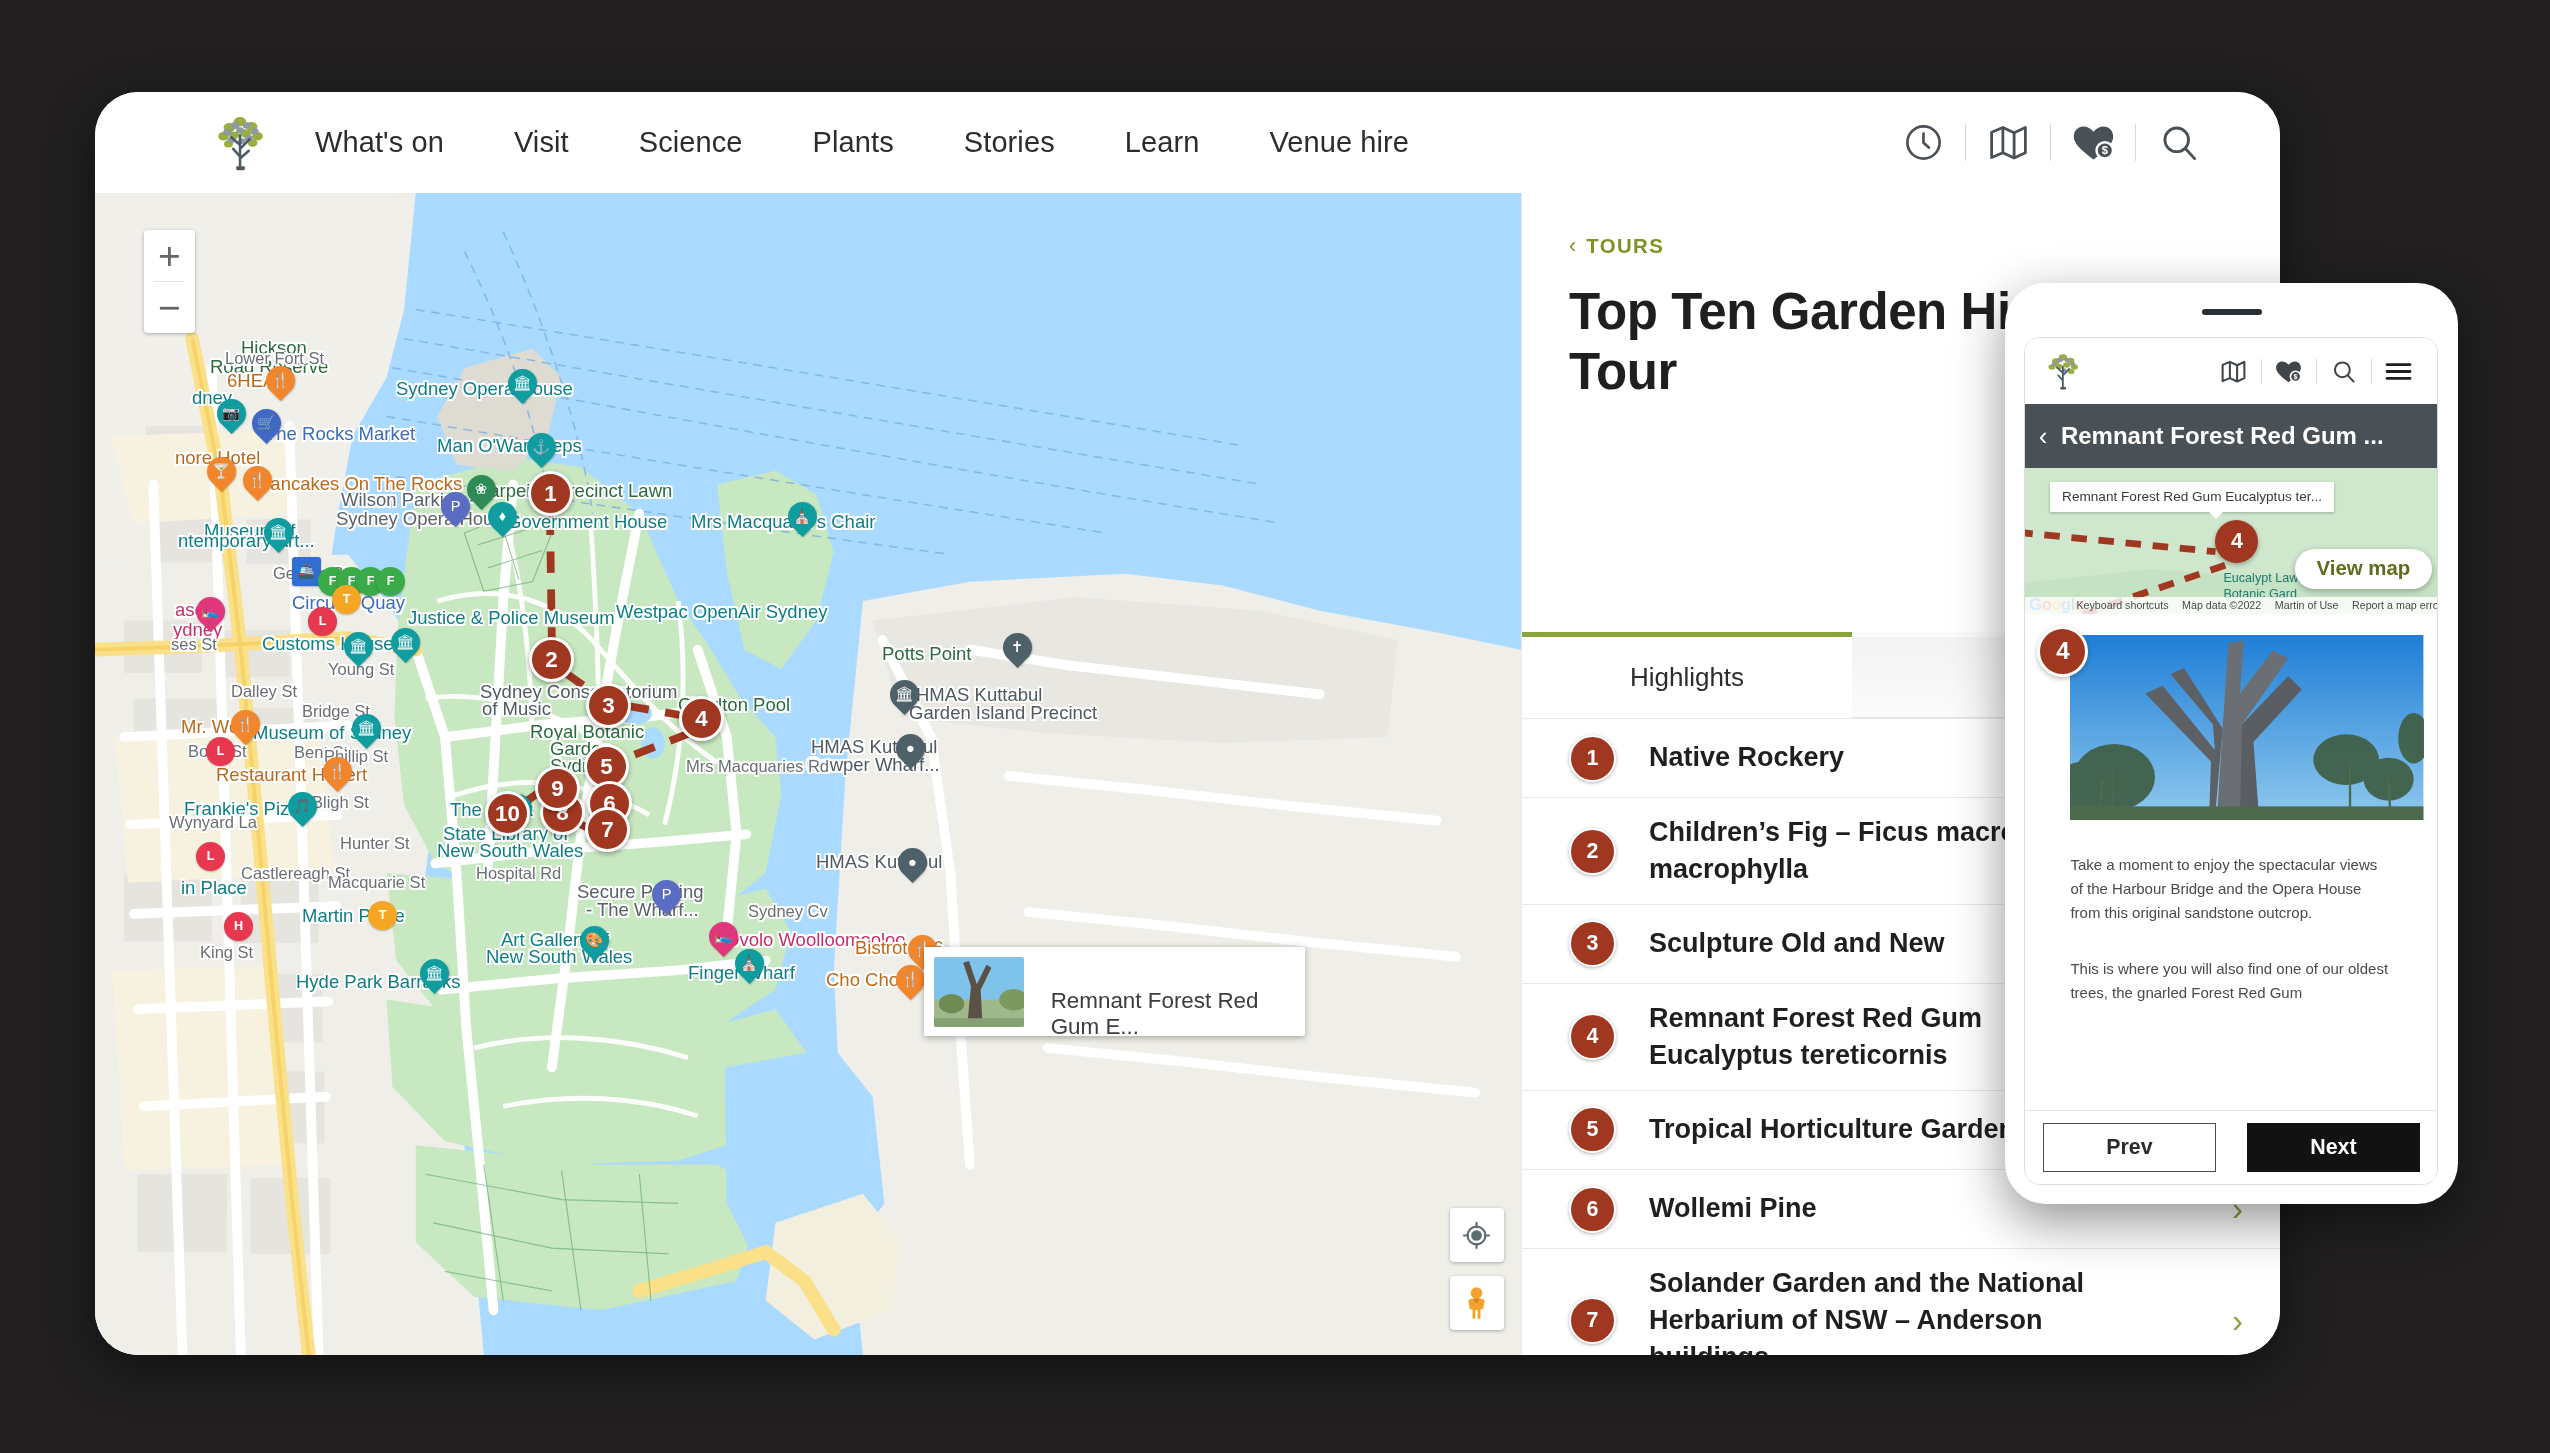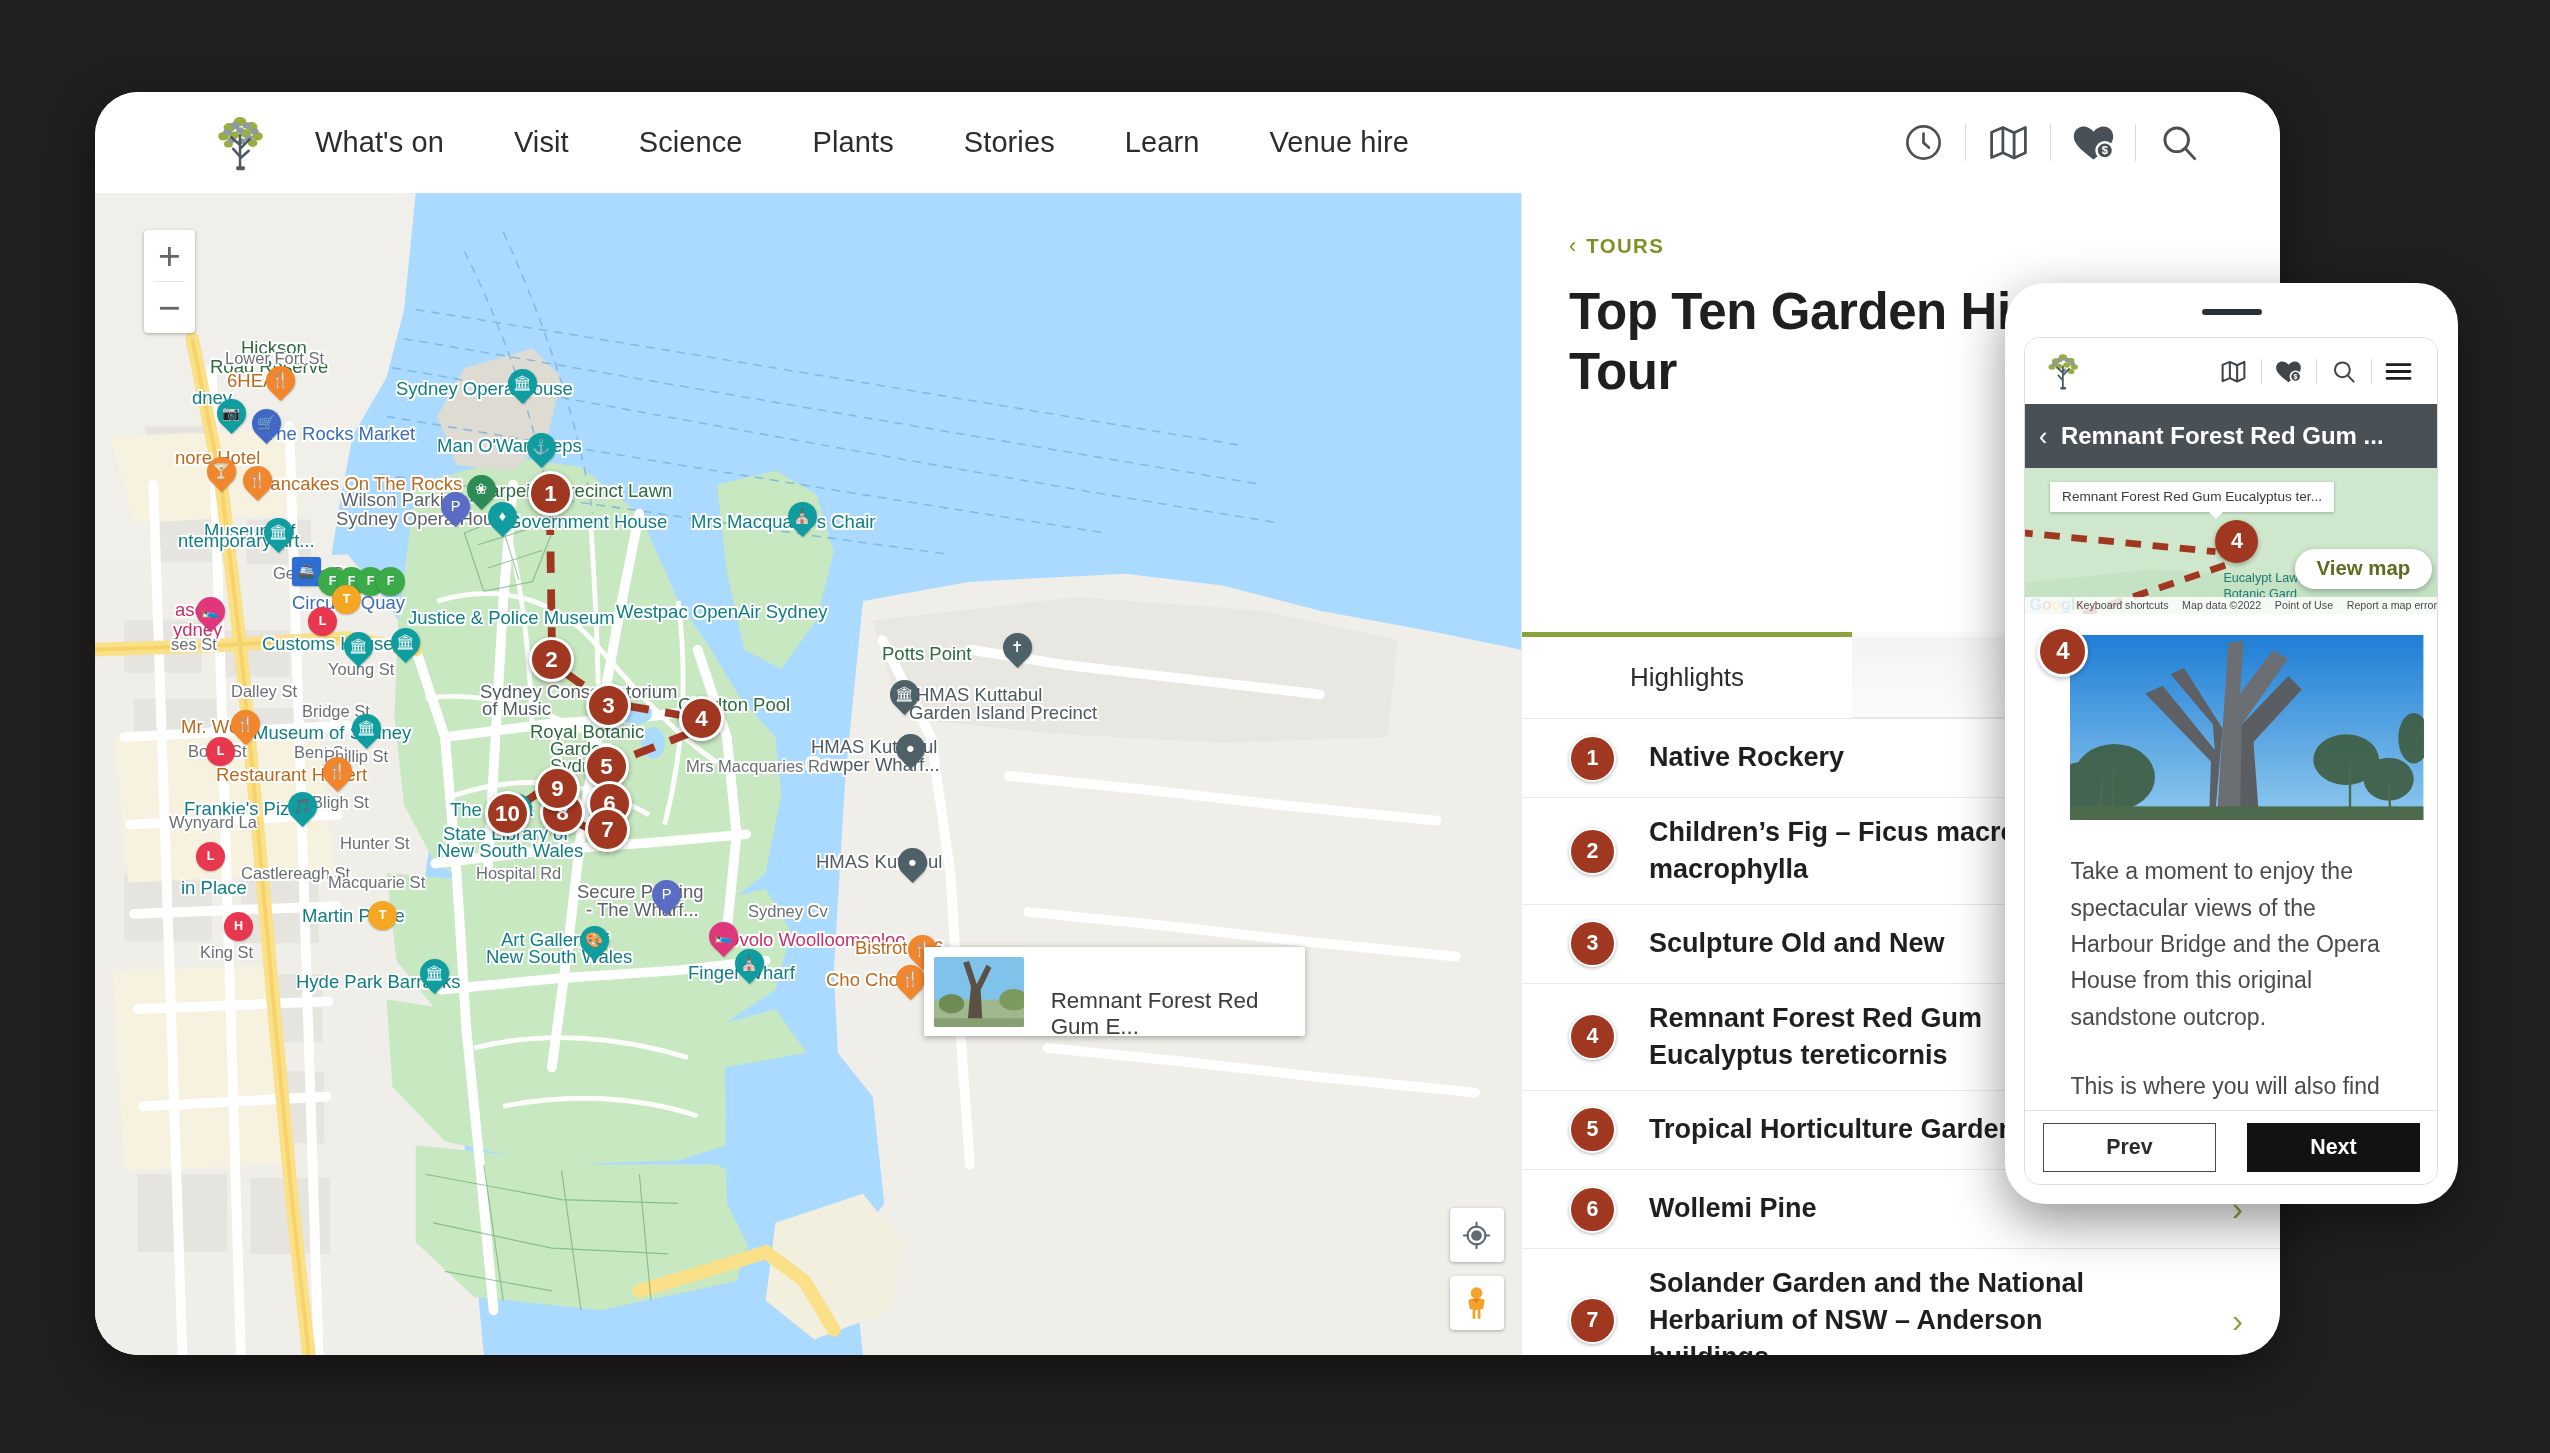--- a/index.html
+++ b/index.html
@@ -195,21 +195,21 @@
   .pmaplbl { position:absolute; font-size:12.6px; color:#1f7a70; }
   .pbody { position:relative; padding: 0; }
   .pimgwrap { position:relative; margin: 21.4px 13.6px 0 45px; }
   .pnum2 {
     position:absolute; left: -33px; top: -9.7px; width: 51px; height: 51px; border-radius:50%;
     background:#a03721; color:#fff; font-size:24px; font-weight:700;
     display:flex; align-items:center; justify-content:center; border:3.9px solid #fff;
     box-shadow: 0 1.9px 5.8px rgba(0,0,0,.25); z-index:3;
   }
   .pimg { width: 100%; height: 185px; overflow:hidden; display:block; }
-  .ptext { margin: 33px 45px 0 45px; font-size: 23px; line-height: 1.58; color:#4a4a4a; }
+  .ptext { margin: 33px 45px 0 45px; font-size: 15px; line-height: 1.58; color:#4a4a4a; }
   .pfoot {
     position:absolute; left:0; right:0; bottom:0; height: 74px; border-top:1px solid #e3e3e3;
     display:flex; align-items:center; justify-content:space-between; padding: 0 17.5px; background:#fff;
   }
   .btn-prev {
     width: 173px; height: 49px; border:1.9px solid #4b4b4b; background:#fff; color:#2c2c2c;
     font-size: 21.4px; font-weight:700; display:flex; align-items:center; justify-content:center; cursor:pointer;
   }
   .btn-next {
     width: 173px; height: 49px; background:#121212; color:#fff;
@@ -897,21 +897,21 @@
         <div class="pmk">4</div>
         <div class="pmaplbl" style="left:198px;top:103px">Eucalypt Lawn</div>
         <div class="pmaplbl" style="left:198px;top:119px">Botanic Gard</div>
         <div class="pviewmap">View map</div>
         <div class="pglogo">
           <span style="color:#4285F4">G</span><span style="color:#DB4437">o</span><span style="color:#F4B400">o</span><span style="color:#4285F4">g</span><span style="color:#0F9D58">l</span><span style="color:#DB4437">e</span>
         </div>
         <div class="pgooglebar">
           <span>Keyboard shortcuts</span>
           <span>Map data ©2022</span>
-          <span>Point of Use</span>
+          <span>Martin of Use</span>
           <span>Report a map error</span>
         </div>
       </div>
 
       <div class="pbody">
         <div class="pimgwrap">
           <div class="pnum2">4</div>
           <svg class="pimg" viewBox="0 0 366 190" preserveAspectRatio="none">
             <defs>
                 <linearGradient id="sky" x1="0" y1="0" x2="0" y2="1">

